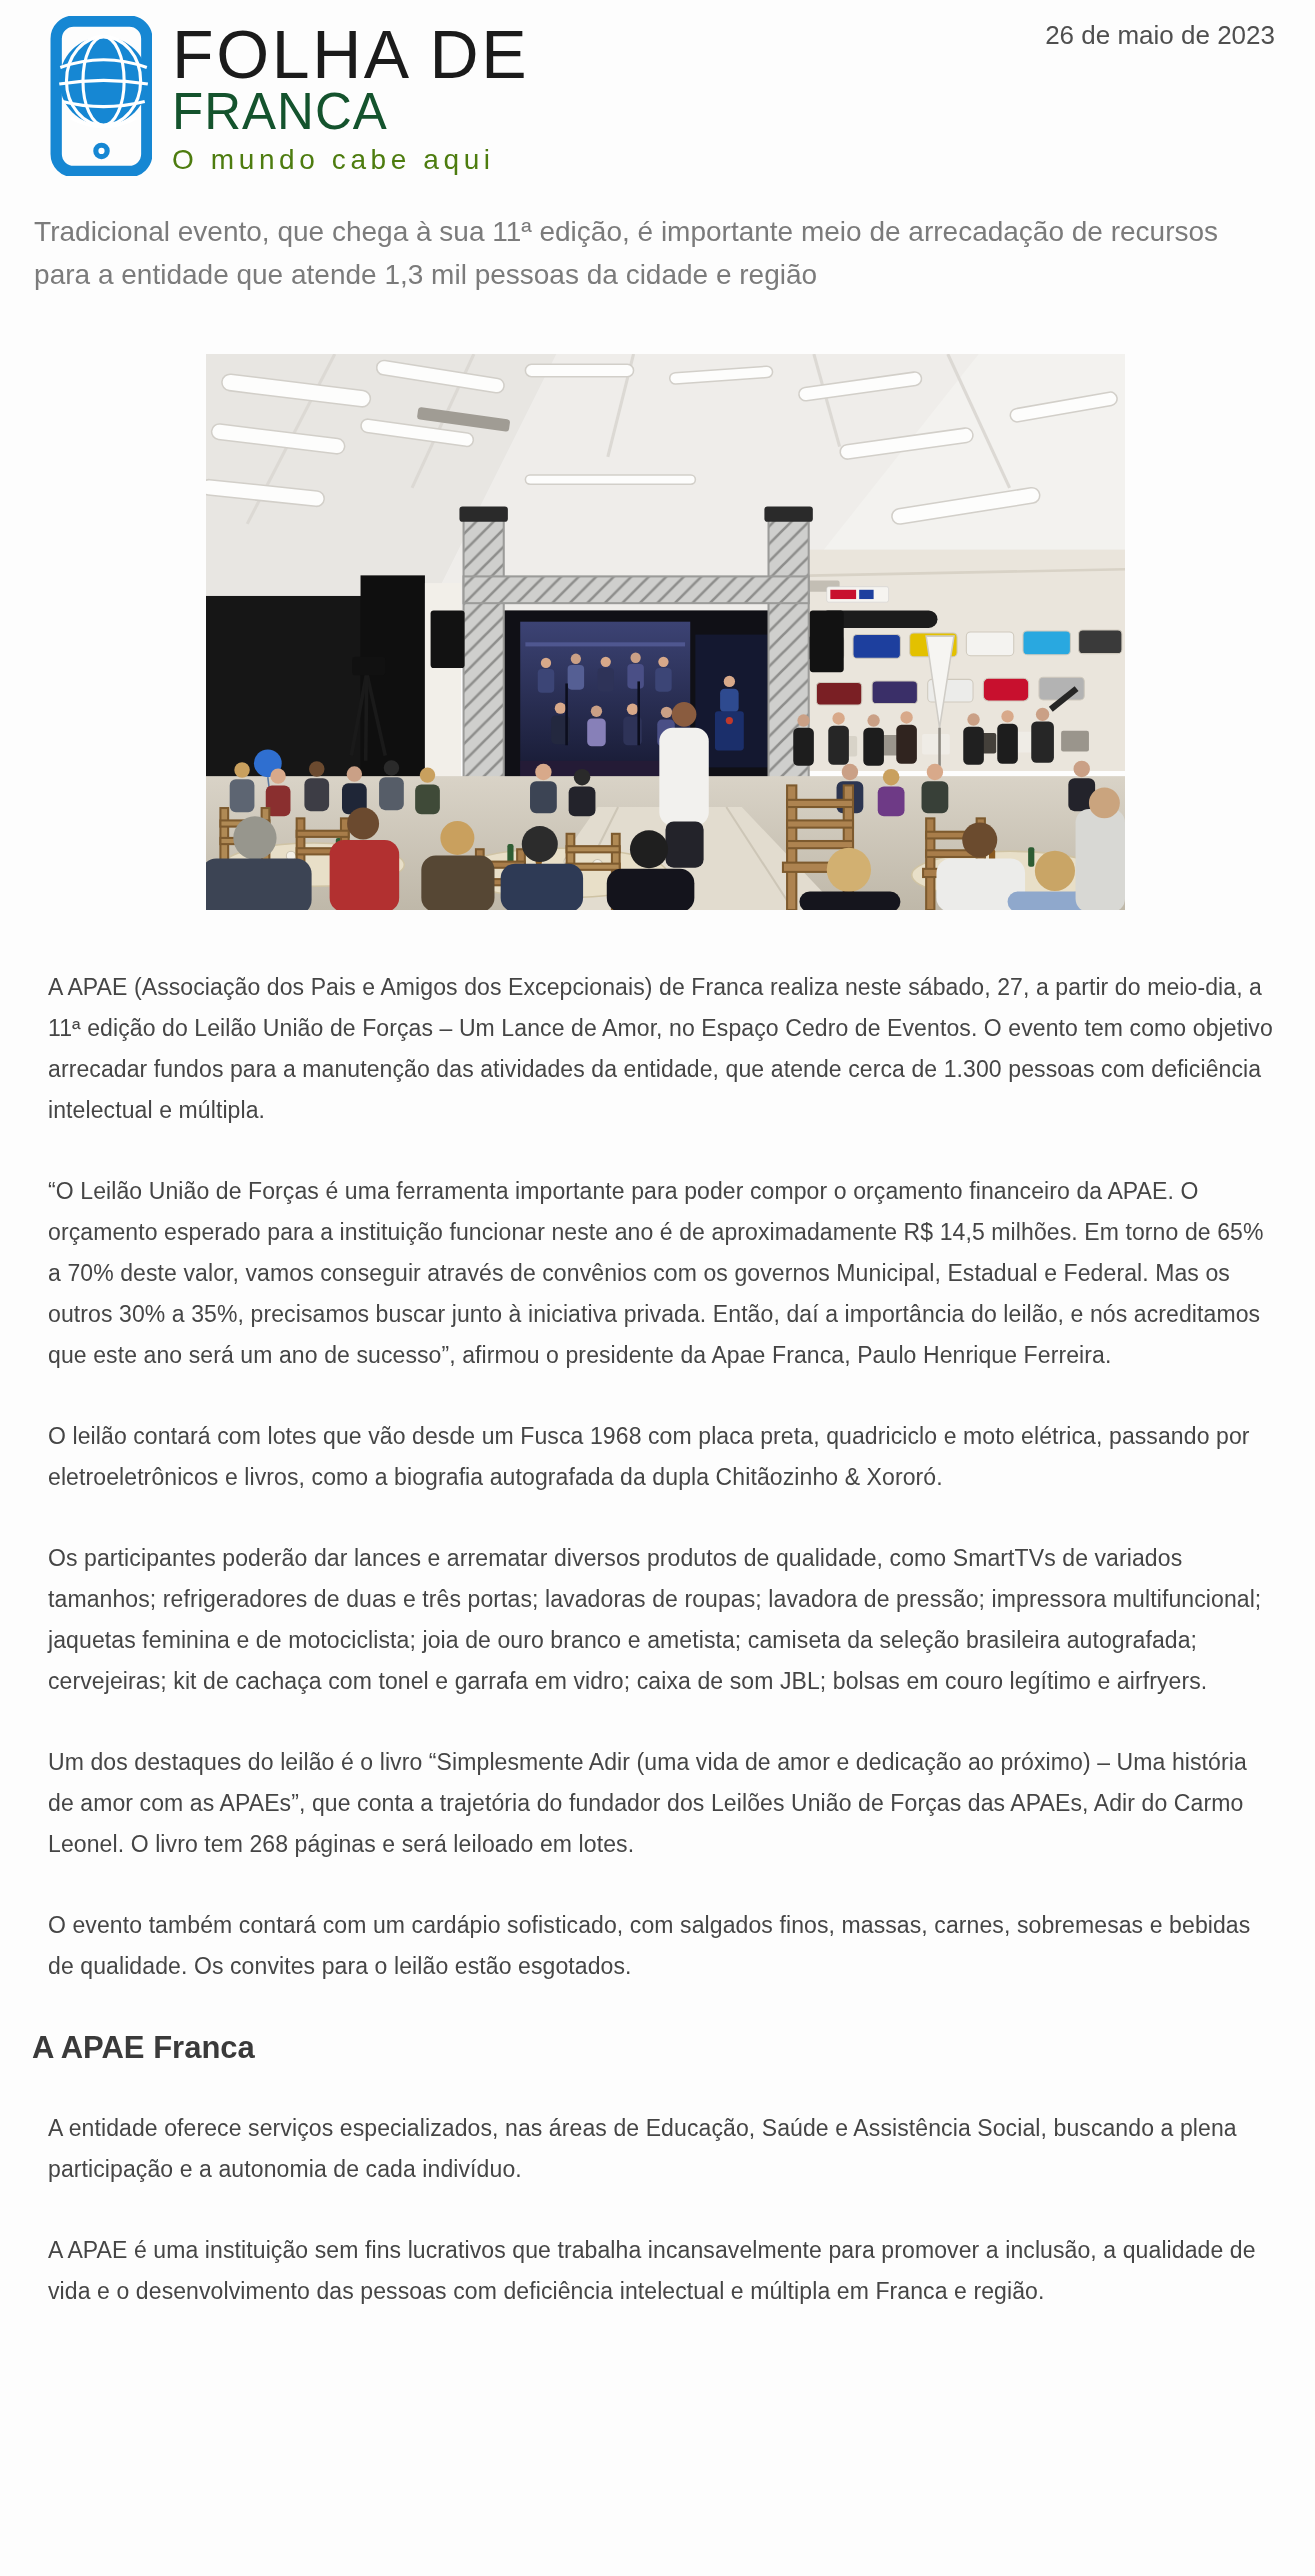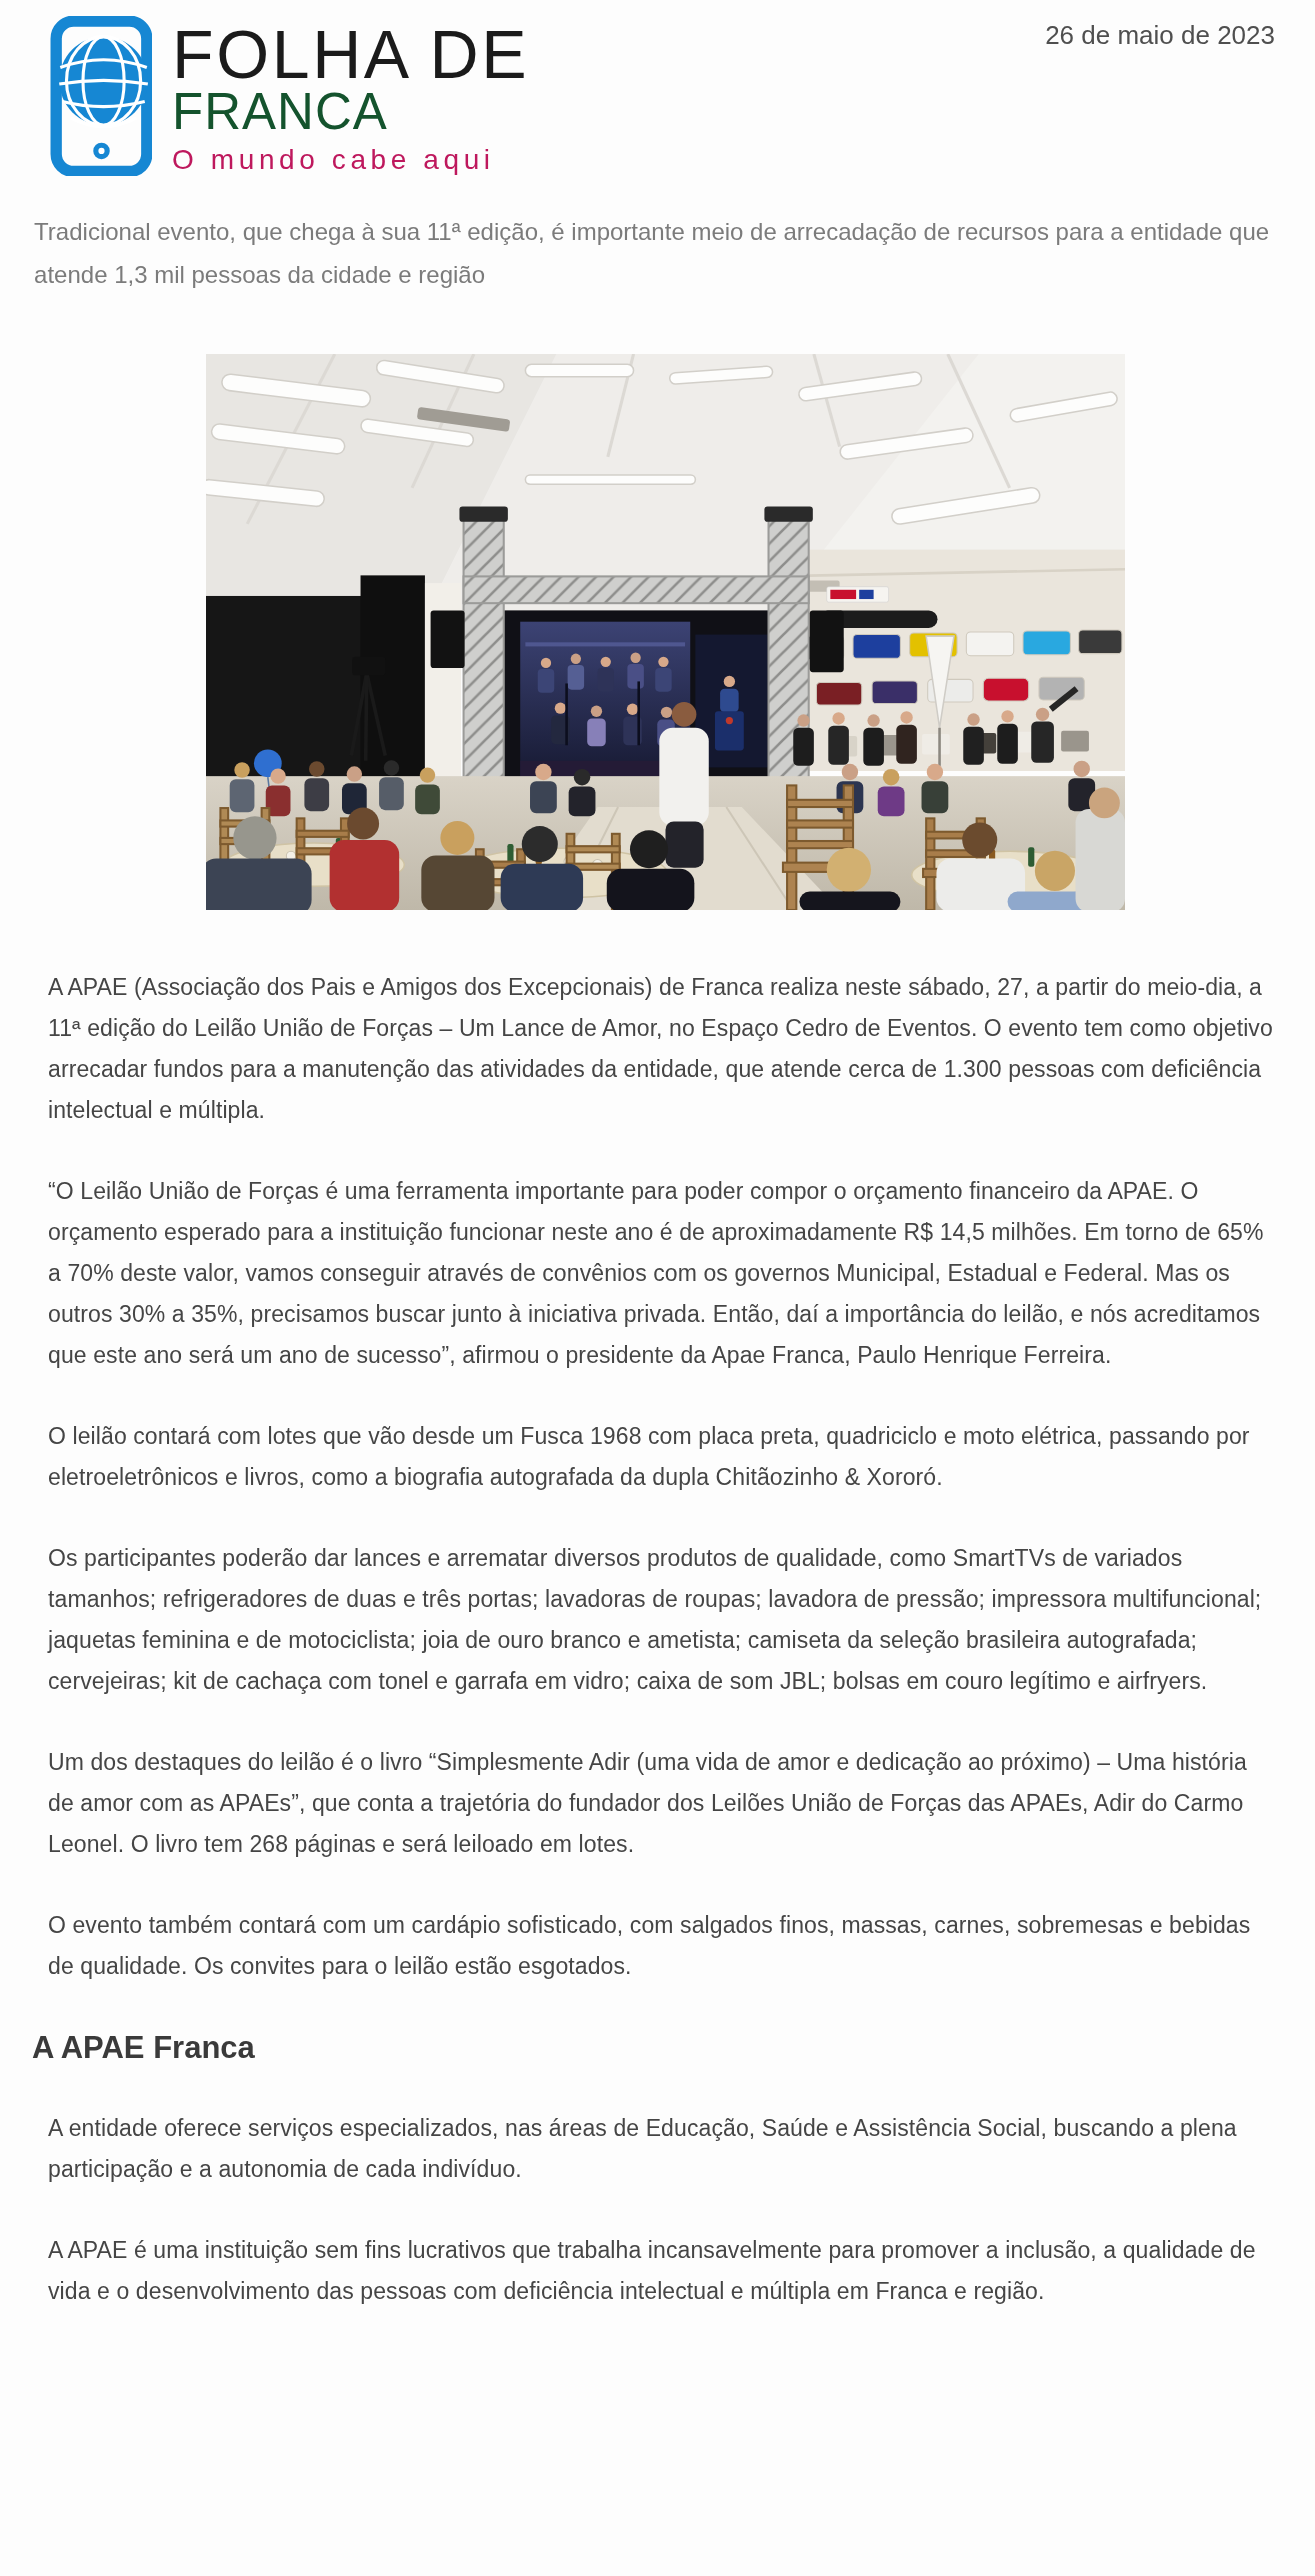--- a/index.html
+++ b/index.html
@@ -11,36 +11,36 @@
   }
   .page { width: 1315px; height: 2853px; padding: 15.5px 40px 0 32px; position: relative; }
 
   
   header { display: flex; justify-content: space-between; align-items: flex-start; height: 165px; }
   .logo { display: flex; text-decoration: none; cursor: pointer; }
   .logo-icon { width: 103px; height: 161px; margin-left: 17.5px; flex: 0 0 auto; }
   .logo-text { display: flex; flex-direction: column; margin-left: 19.6px; padding-top: 3.1px; }
   .logo-top  { font-size: 68px; font-weight: 500; letter-spacing: 2.6px; color: #1b1b1b; line-height: 1.04; }
   .logo-main { font-size: 51px; font-weight: 400; letter-spacing: 1px; color: #14532d; line-height: 1.0; margin-top: -3.1px; }
-  .logo-tagline { font-size: 28px; font-weight: 500; letter-spacing: 4.6px; color: #be185d; margin-top: 7.2px; }
+  .logo-tagline { font-size: 28px; font-weight: 500; letter-spacing: 4.6px; color: #4d7c0f; margin-top: 7.2px; }
   .pub-date { font-size: 26px; color: #4f4f4f; margin-top: 4.1px; }
 
   
   h1 {
     margin: 70px 0 0 11.3px;
     font-size: 58px;
     line-height: 81px;
     font-weight: 700;
     color: #33343c;
     letter-spacing: 0px;
     max-width: 1185px;
   }
   .subtitle {
     margin: 29px 0 0 2.1px;
-    font-size: 24px;
+    font-size: 28px;
     line-height: 43px;
     font-weight: 400;
     color: #7b7b7b;
     max-width: 1252px;
   }
 
   
   .photo { margin: 58px 0 0 174px; width: 919px; height: 556px; display: block; }
   .photo svg { width: 919px; height: 556px; display: block; }
 

